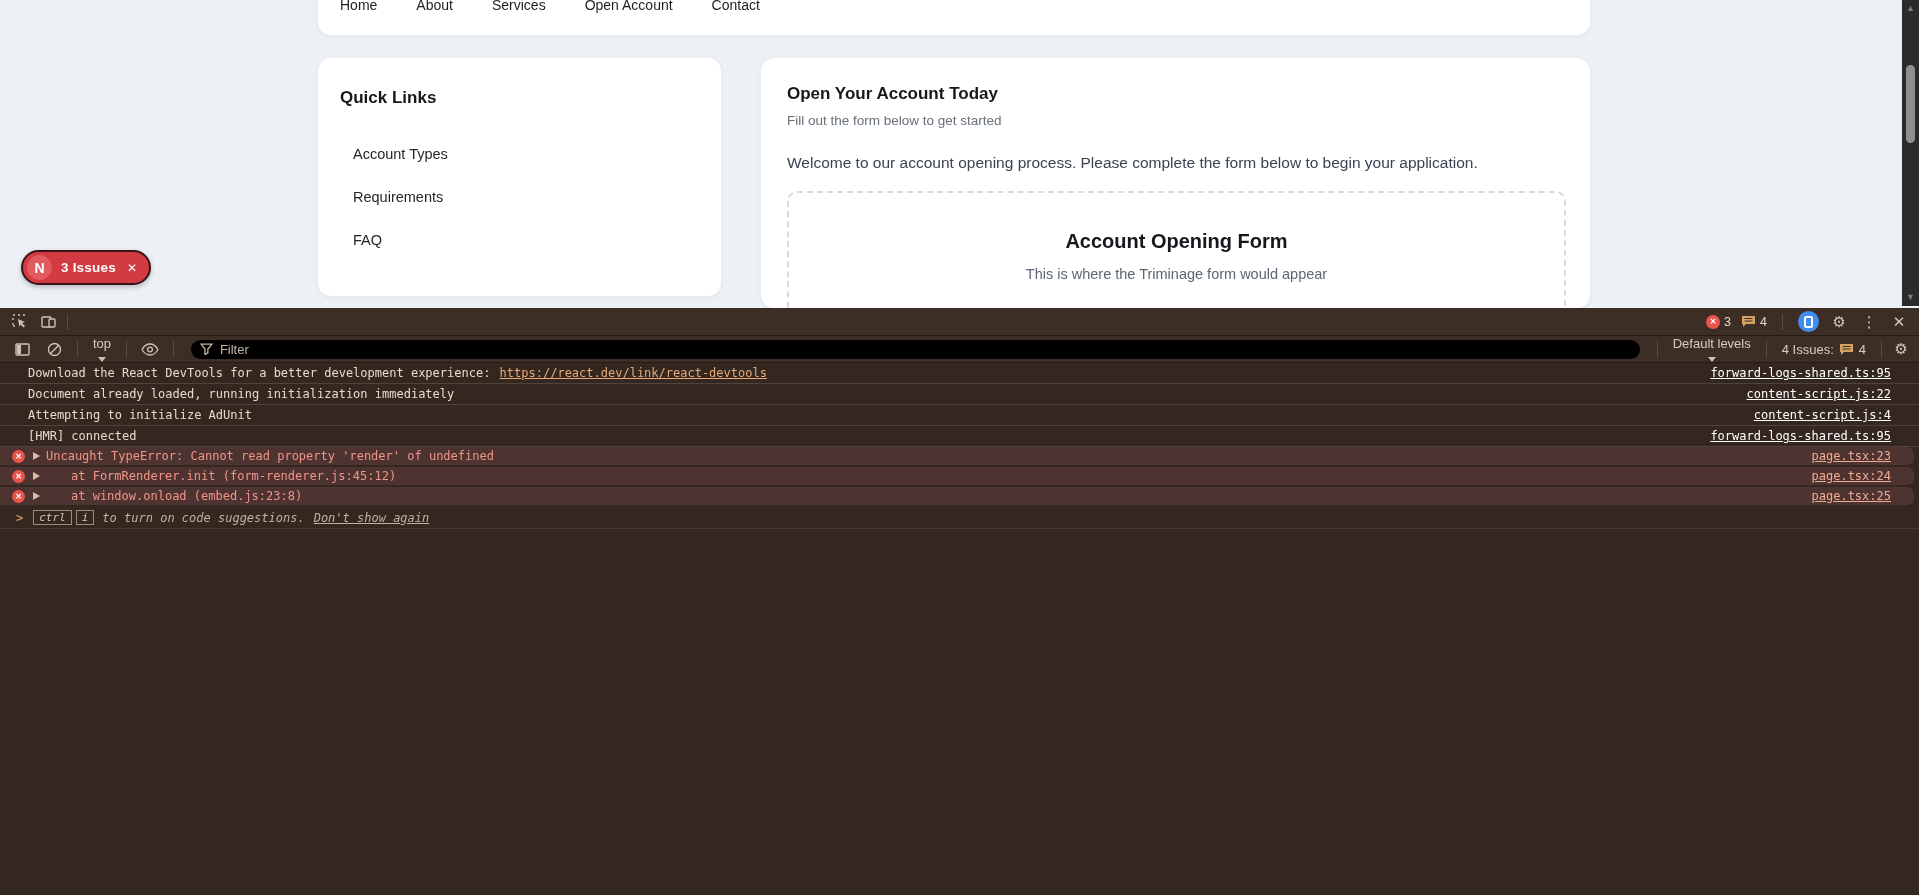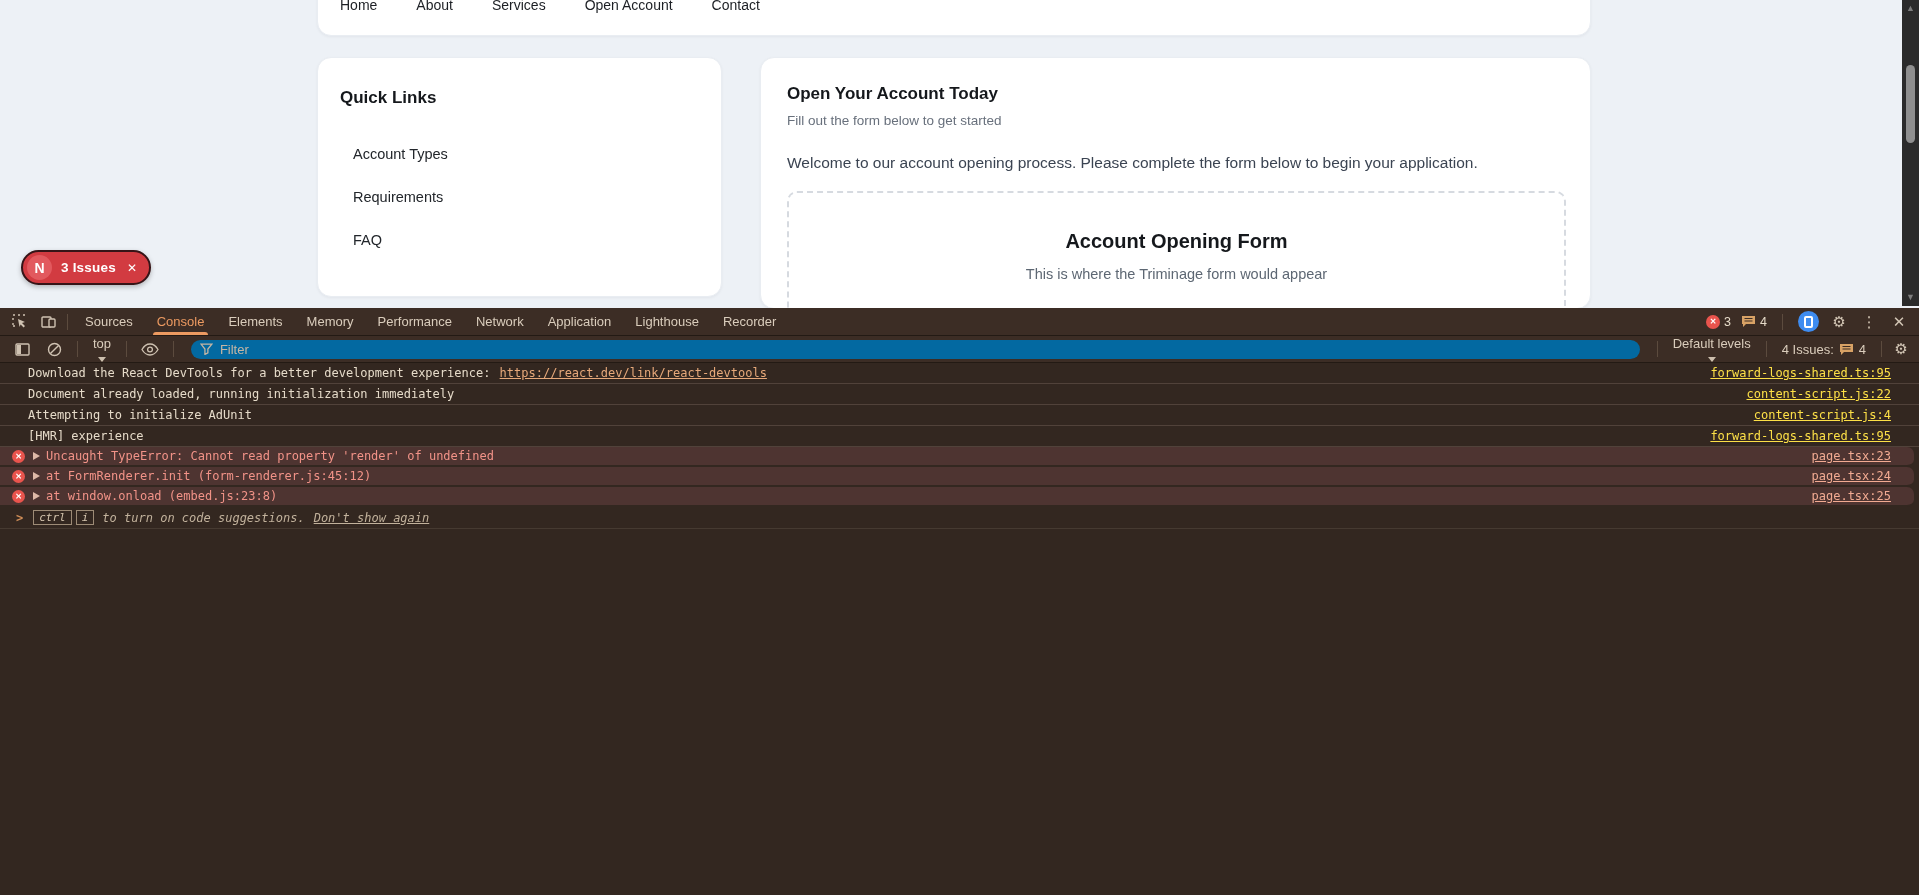--- a/index.html
+++ b/index.html
@@ -70,39 +70,39 @@
   .ext-icon { width:21px; height:21px; border-radius:50%; background:#3e8cf0; display:flex;
               align-items:center; justify-content:center; cursor:pointer; }
   .ext-glyph { width:9px; height:12px; border:2px solid #fff; border-radius:2px; }
 
   .dt-toolbar { height:27px; background:#3c2d25; border-bottom:1px solid #231a14;
                 display:flex; align-items:center; padding:0 8px; gap:4px; }
   .top-select { display:flex; align-items:center; gap:6px; font-size:13px; color:#dacdbc;
                 padding:0 6px; cursor:pointer; white-space:nowrap;flex-direction:column; }
   .caret { width:0; height:0; border-left:4px solid transparent; border-right:4px solid transparent;
            border-top:5px solid #cdbfae; }
-  .filter-box { flex:1; height:19px; margin:0 8px; background:#0369a1; border-radius:10px;
+  .filter-box { flex:1; height:19px; margin:0 8px; background:#000000; border-radius:10px;
                 display:flex; align-items:center; padding:0 9px; gap:7px; cursor:text; }
   .filter-box input { background:transparent; border:none; outline:none; color:#e6dbc9;
                       font-size:13px; width:100%; }
   .filter-box input::placeholder { color:#c5b6a4; }
   .issues-chip { display:flex; align-items:center; gap:5px; font-size:13px; color:#dacdbc;
                  padding:0 6px; cursor:pointer; white-space:nowrap; }
 
   .console-rows { border-top:0; }
   .crow { display:flex; align-items:center; height:21px; border-bottom:1px solid #51423a;
           padding:0 28px; font-family:"DejaVu Sans Mono", monospace; font-size:12px;
           color:#e6dbc9; }
   .crow .msg { white-space:pre; }
   .crow .msg-link { color:#e7a97a; text-decoration:underline; margin-left:2px; cursor:pointer; }
-  .crow .src { margin-left:auto; color:#fde047; text-decoration:underline; cursor:pointer; white-space:nowrap; }
+  .crow .src { margin-left:auto; color:#ffffff; text-decoration:underline; cursor:pointer; white-space:nowrap; }
   .crow.error { background:#4e3431; color:#f29388; height:20px; border-bottom:2px solid #332720;
                 margin-right:5px; border-radius:0 7px 7px 0; padding:0 23px 0 12px; }
   .crow.error .src { color:#f2ab92; }
-  .crow.stack .msg { }
+  .crow.stack .msg { margin-left:25px; }
   .tri { width:0; height:0; border-left:7px solid #ddb8a6; border-top:4px solid transparent;
          border-bottom:4px solid transparent; margin:0 6px 0 8px; flex:none; cursor:pointer; }
   .crow .err-ico { width:13px; height:13px; line-height:13px; }
 
   .prompt-row { display:flex; align-items:center; height:22px; border-bottom:1px solid #463a31;
                 padding:0 28px 0 16px; font-family:"DejaVu Sans Mono", monospace; font-size:12px;
                 color:#c2b29c; font-style:italic; }
   .prompt-chevron { color:#cf8d57; font-weight:700; font-style:normal; margin-right:10px; }
   .kbd { display:inline-block; border:1px solid #9d8b76; border-radius:0; padding:0 5px;
          height:15px; line-height:14px; font-size:11px; color:#d5c5ae; margin-right:4px; }
@@ -167,31 +167,20 @@
           <path d="M6 5l7 3-3 1 3 3-1.4 1.4-3-3L7.5 13z" fill="#cfc2b2"></path>
         </svg>
       </span>
       <span class="icon-btn">
         <svg class="ic" width="17" height="16" viewBox="0 0 17 16">
           <rect x="2" y="3" width="9" height="10" rx="1" stroke="#cfc2b2" stroke-width="1.4" fill="none"></rect>
           <rect x="9" y="5" width="6" height="8" rx="1" stroke="#cfc2b2" stroke-width="1.4" fill="#3c2d25"></rect>
         </svg>
       </span>
       <span class="vsep"></span>
-      <div class="dt-tabs">
-          <div class="dt-tab">Sources</div>
-          <div class="dt-tab active">Console</div>
-          <div class="dt-tab">Elements</div>
-          <div class="dt-tab">Memory</div>
-          <div class="dt-tab">Performance</div>
-          <div class="dt-tab">Network</div>
-          <div class="dt-tab">Application</div>
-          <div class="dt-tab">Lighthouse</div>
-          <div class="dt-tab">Recorder</div>
-        </div>
       <div class="dt-right">
         <span class="count-group">
           <span class="err-ico">✕</span>
           <span>3</span>
         </span>
         <span class="count-group">
           <svg class="ic" width="15" height="13" viewBox="0 0 15 13">
             <path d="M1 1h13v8H5l-3 3v-3H1z" fill="#d8a265"></path>
             <path d="M3.5 3.5h8M3.5 6h8" stroke="#3c2d25" stroke-width="1.2"></path>
           </svg>
@@ -265,21 +254,21 @@
         </div>
         <div class="crow log">
           <span class="msg">Document already loaded, running initialization immediately</span>
           <a class="src">content-script.js:22</a>
         </div>
         <div class="crow log">
           <span class="msg">Attempting to initialize AdUnit</span>
           <a class="src">content-script.js:4</a>
         </div>
         <div class="crow log">
-          <span class="msg">[HMR] experience</span>
+          <span class="msg">[HMR] connected</span>
           <a class="src">forward-logs-shared.ts:95</a>
         </div>
         <div class="crow error">
           <span class="err-ico">✕</span>
           <span class="tri"></span>
           <span class="msg">Uncaught TypeError: Cannot read property 'render' of undefined</span>
           <a class="src">page.tsx:23</a>
         </div>
         <div class="crow error stack">
           <span class="err-ico">✕</span>

